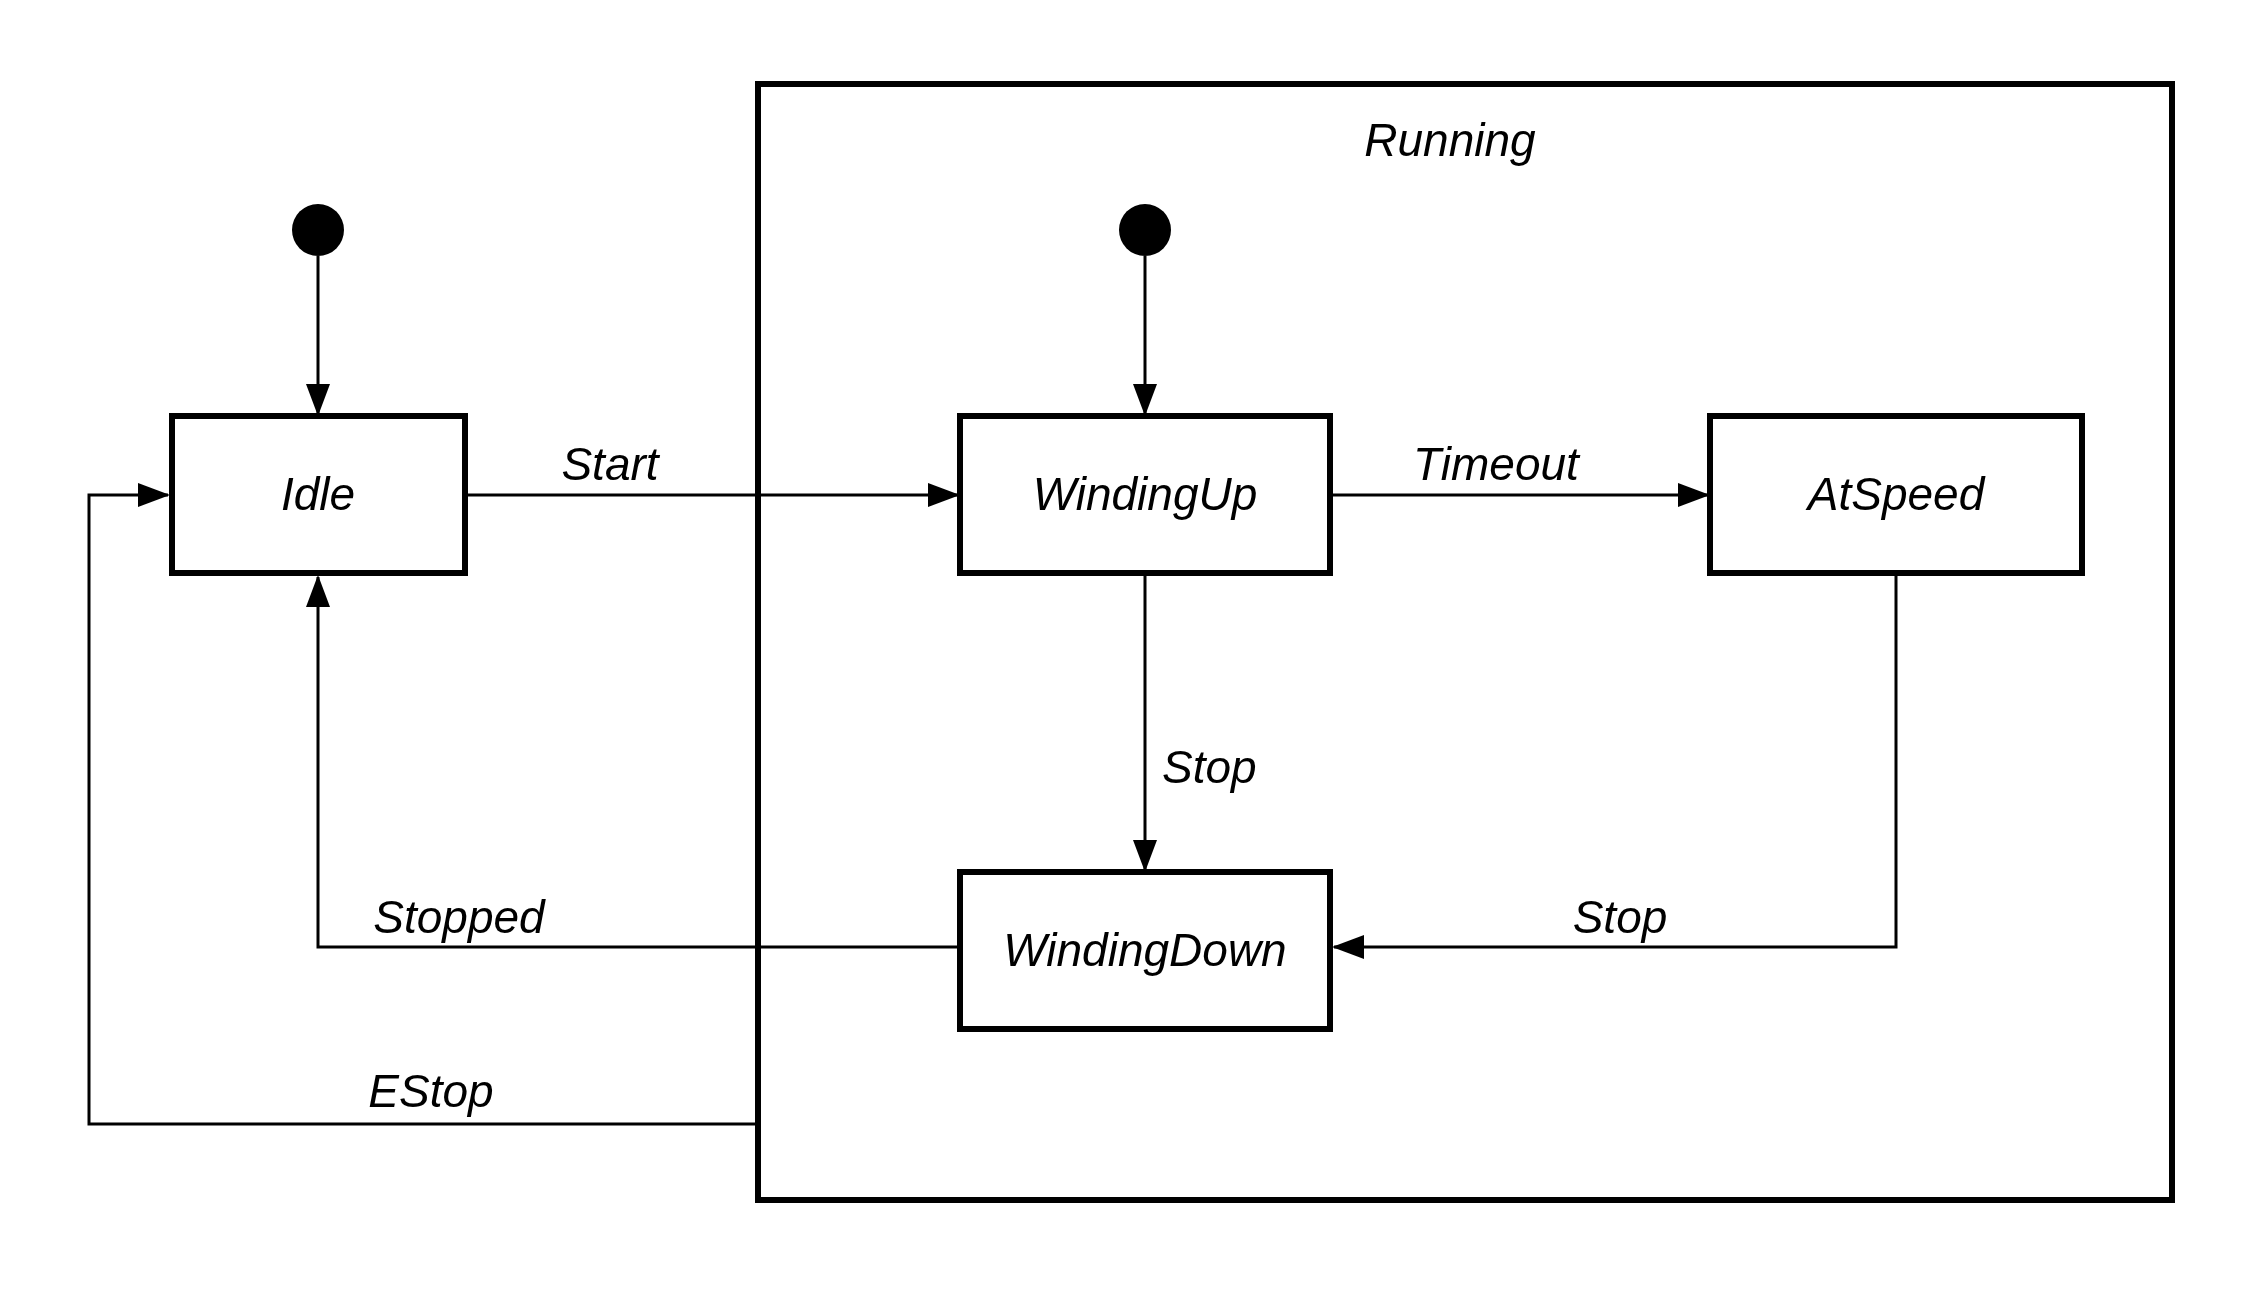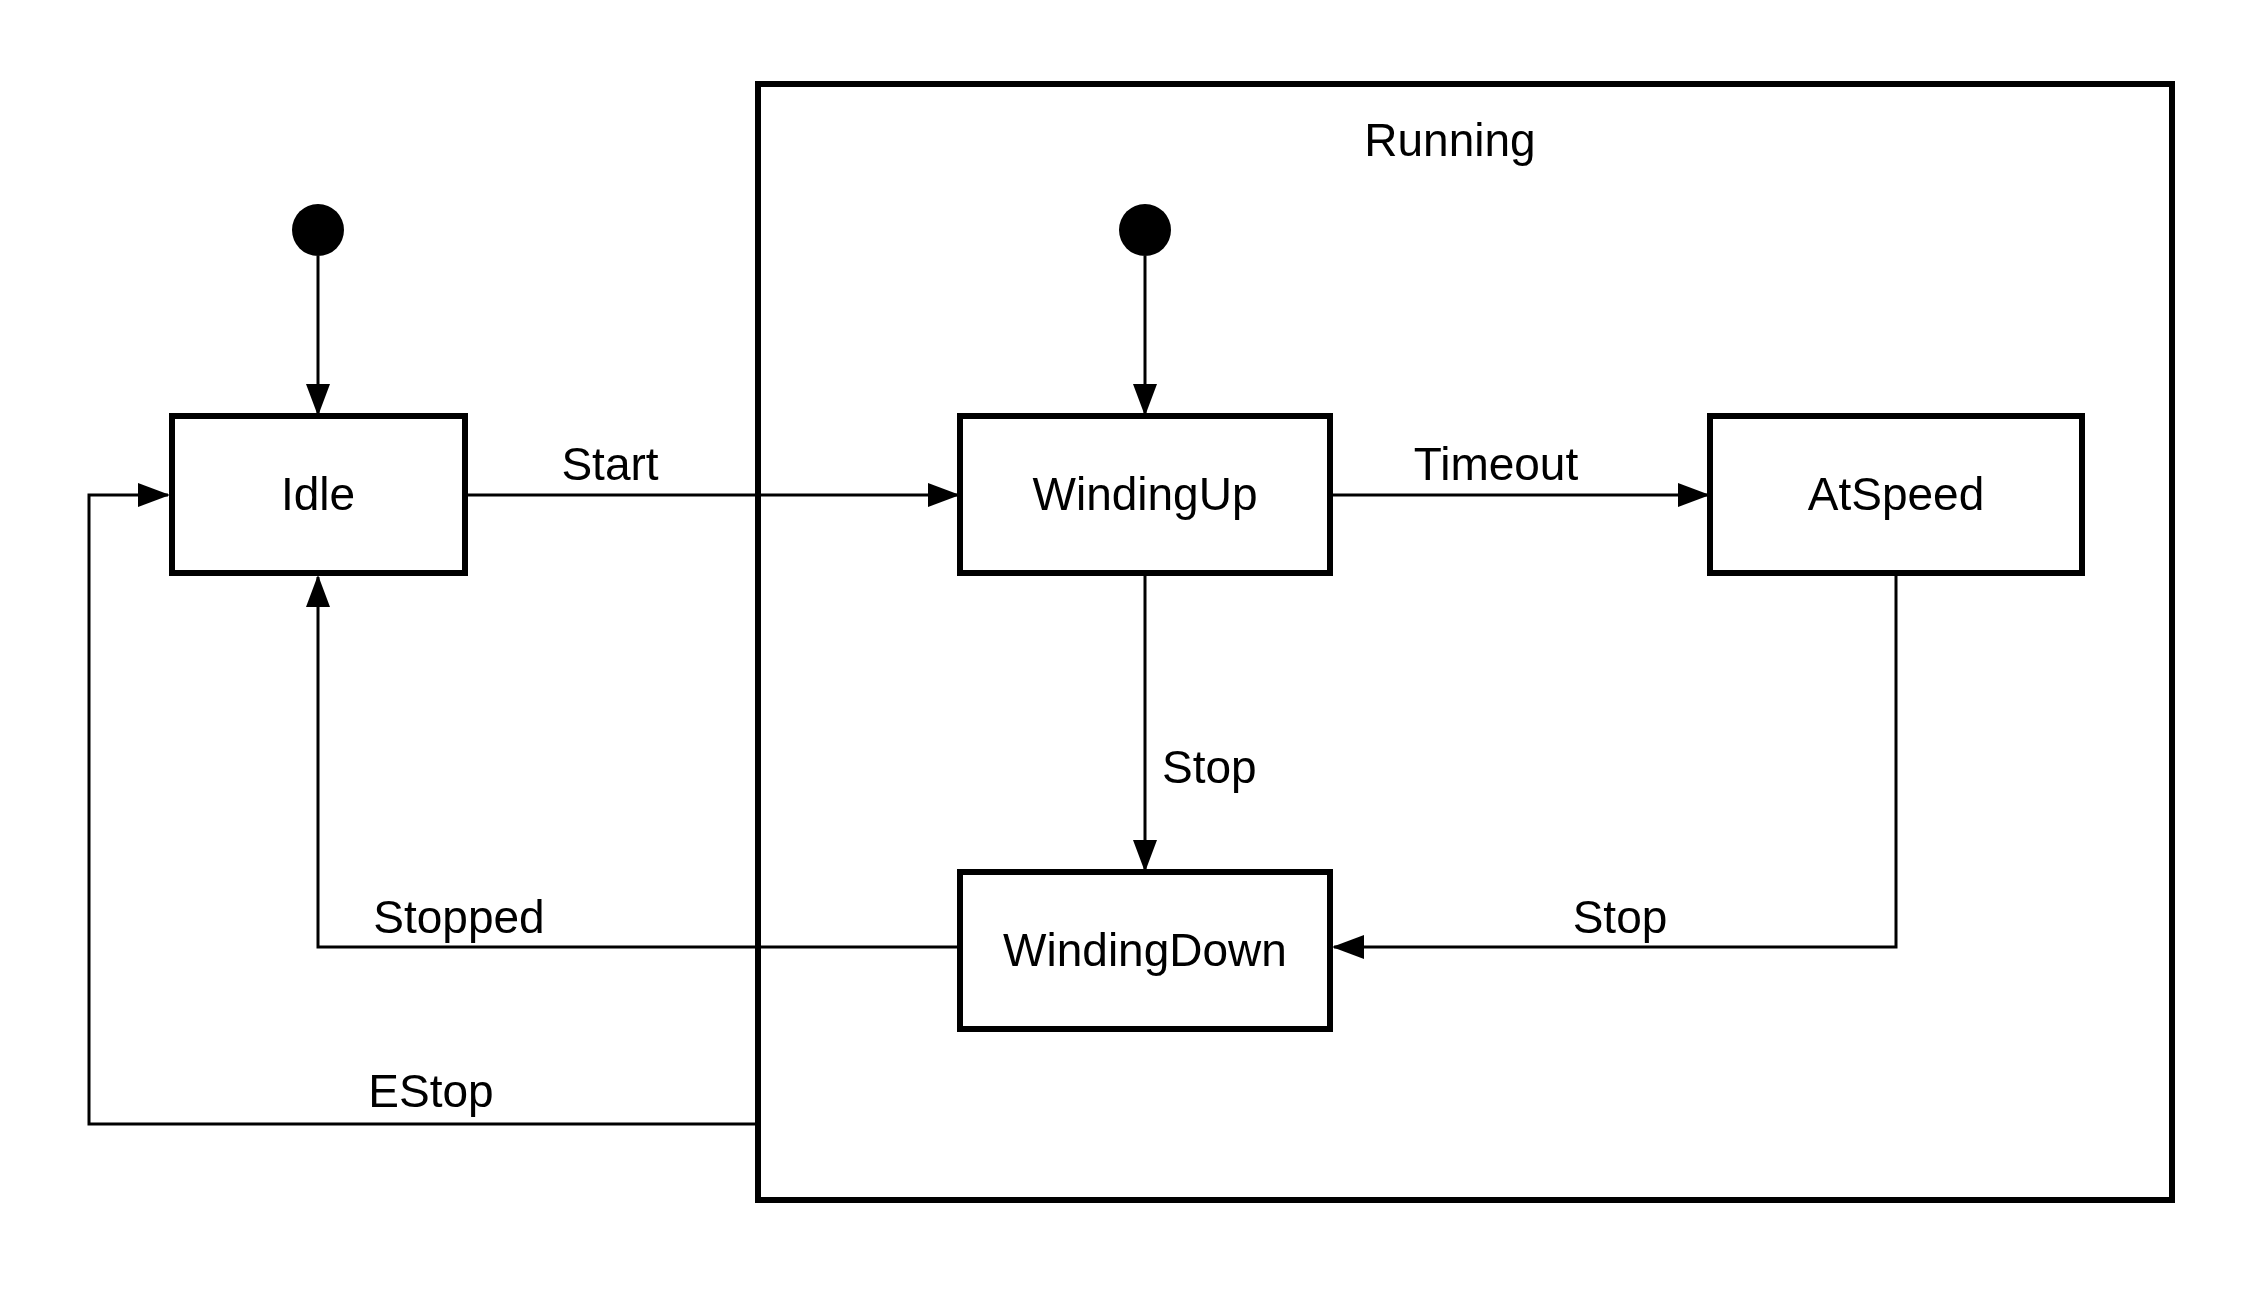--- a/index.html
+++ b/index.html
@@ -6,20 +6,21 @@
     margin: 0;
     padding: 0;
     background: #ffffff;
     width: 2262px;
     height: 1294px;
     overflow: hidden;
   }
   .diagram-wrap {
     width: 2262px;
     height: 1294px;
+    font-style: italic;
   }
   svg {
     display: block;
     font-family: "Liberation Sans", "DejaVu Sans", sans-serif;
   }
   .state-rect {
     fill: #ffffff;
     stroke: #000000;
     stroke-width: 6;
   }

